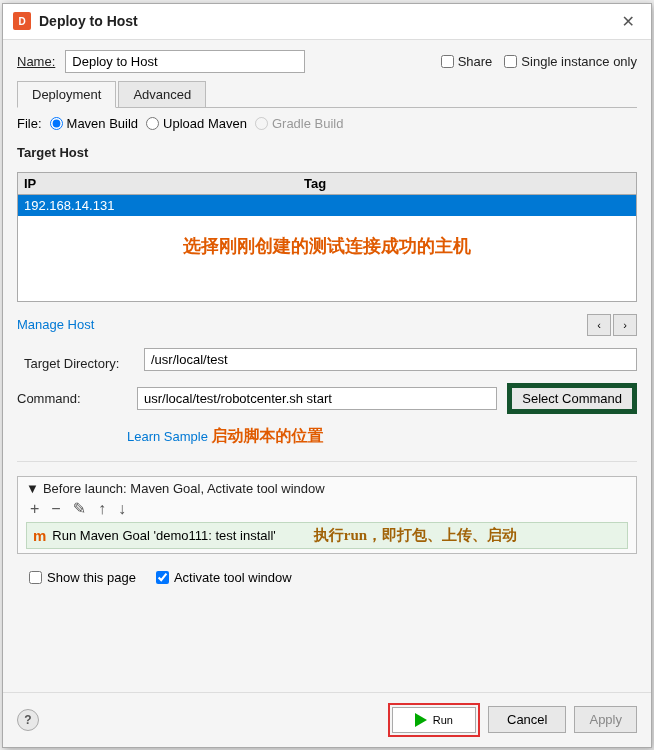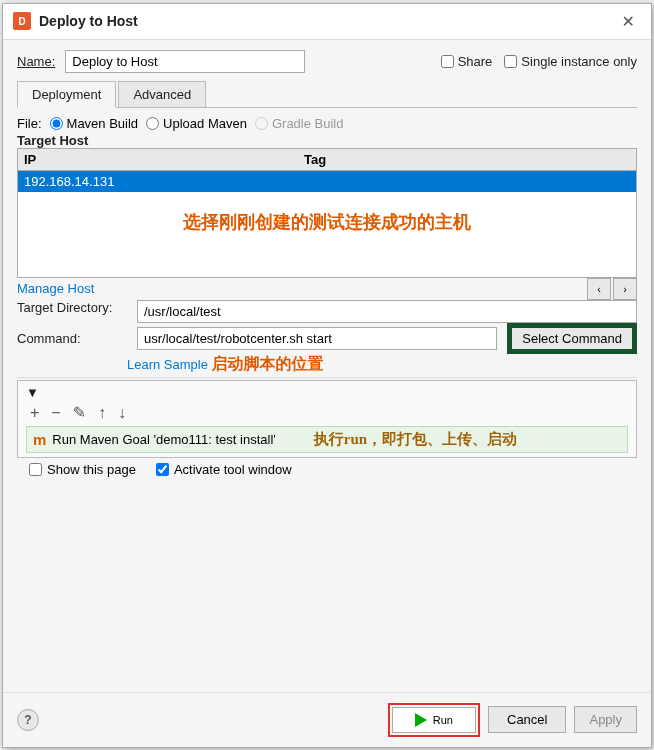--- a/index.html
+++ b/index.html
@@ -117,21 +117,21 @@
     .tab.active {
       background: #f5f5f5;
       border-bottom: 1px solid #f5f5f5;
       font-weight: 500;
       margin-bottom: -1px;
       z-index: 1;
     }
     .section-panel {
       display: flex;
       flex-direction: column;
-      gap: 0;
+      gap: 12px;
     }
     .file-row {
       display: flex;
       align-items: center;
       gap: 8px;
       font-size: 13px;
     }
     .radio-label {
       display: flex;
       align-items: center;
@@ -231,22 +231,23 @@
       width: 24px;
       height: 22px;
       cursor: pointer;
       display: flex;
       align-items: center;
       justify-content: center;
       font-size: 11px;
     }
     .field-row {
       display: flex;
-      align-items: flex-start;
+      align-items: flex-end;
       gap: 10px;
+      margin-left: 7px;
     }
     .field-label {
       font-size: 13px;
       font-weight: 500;
       color: #222;
       width: 110px;
     }
     .field-input {
       border: 1px solid #aaa;
       padding: 3px 6px;
@@ -514,20 +515,21 @@
       <div class="learn-row">
         <a class="learn-link">Learn Sample</a>
         <span class="annotation-cmd">启动脚本的位置</span>
       </div>
 
       <div class="divider"></div>
 
       <div class="before-launch-section">
         <div class="before-launch-header">
           <span>▼</span>
+          <span>Before launch: Maven Goal, Activate tool window</span>
         </div>
         <div class="before-launch-toolbar">
           <button class="bl-btn">+</button>
           <button class="bl-btn">−</button>
           <button class="bl-btn">✎</button>
           <button class="bl-btn">↑</button>
           <button class="bl-btn">↓</button>
         </div>
         <div class="maven-item">
           <span class="maven-icon">m</span>

